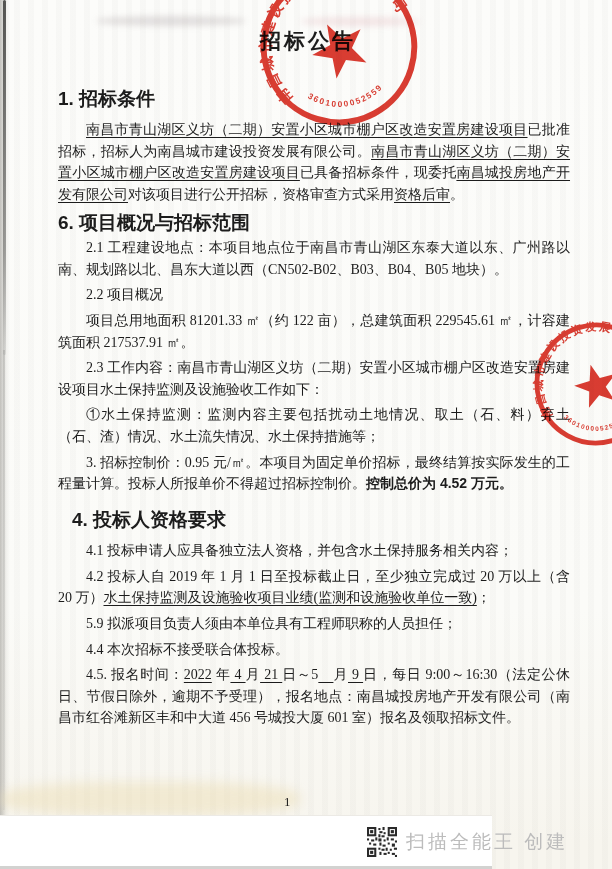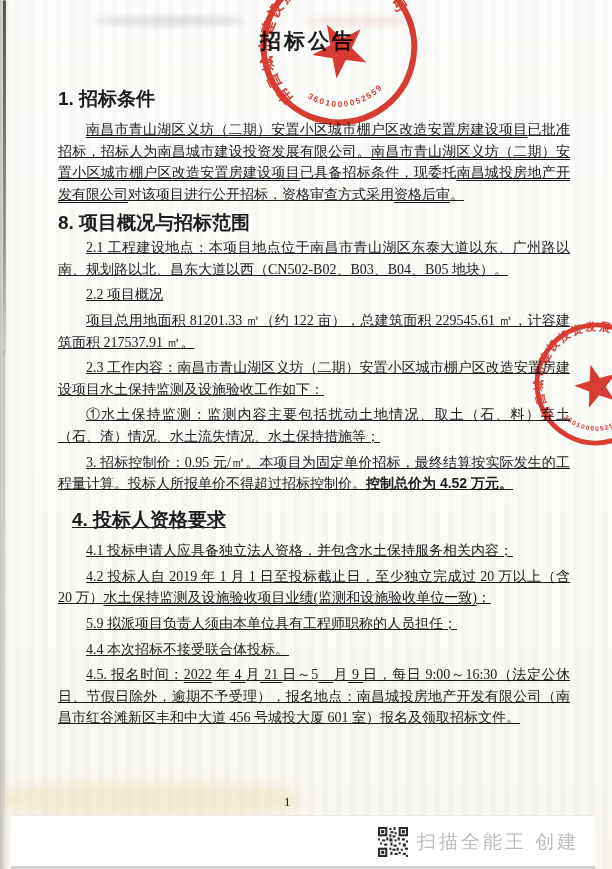--- a/index.html
+++ b/index.html
@@ -44,37 +44,37 @@
     text-align:center;font-size:21px;font-weight:bold;letter-spacing:3px;
     font-family:"Liberation Sans","DejaVu Sans",sans-serif;
     margin:0 0 0 -12px;
   }
   .heading{
     font-family:"Liberation Sans","DejaVu Sans",sans-serif;
     font-weight:bold;font-size:19px;margin:0;
   }
   .h-first{margin-top:36px;margin-bottom:10px;}
   .h-2{margin-top:6px;margin-bottom:4px;}
-  .h-4{margin-top:14px;margin-bottom:10px;padding-left:14px;text-decoration:underline;}
-  p{margin:0 0 4px 0;text-decoration:underline;}
+  .h-4{margin-top:14px;margin-bottom:10px;padding-left:14px;}
+  p{margin:0 0 4px 0;}
   .indent{text-indent:2em;}
   .u{text-decoration:underline;text-underline-offset:3px;text-decoration-thickness:1px;}
   .b{font-weight:bold;font-family:"Liberation Sans","DejaVu Sans",sans-serif;}
   .page-num{
     position:absolute;left:284px;top:794px;font-size:13px;color:#222;
   }
 
   
   .stamp{position:absolute;mix-blend-mode:multiply;opacity:0.9;pointer-events:none;}
   .stamp1{left:256px;top:-36px;width:166px;height:166px;transform:rotate(-28deg);}
   .stamp2{left:531px;top:319px;width:130px;height:130px;transform:rotate(-16deg);}
 
   
   .footer-bar{
-    position:absolute;left:11px;bottom:0;width:584px;height:54px;background:#ffffff;
+    position:absolute;left:0;bottom:0;width:492px;height:54px;background:#ffffff;
     border-top:1px solid #eceae5;
     border-bottom:3px solid #d2d2d0;
     box-sizing:border-box;
   }
   .qr{position:absolute;left:367px;top:11px;width:30px;height:30px;}
   .watermark-text{
     position:absolute;left:406px;top:13px;
     font-family:"Liberation Sans","DejaVu Sans",sans-serif;
     font-size:19px;color:#bcbcbc;letter-spacing:3px;white-space:nowrap;
   }
@@ -89,21 +89,21 @@
   <div class="scan-edge-line-low"></div>
   <div class="smudge smudge-gray"></div>
   <div class="smudge smudge-pink"></div>
   <div class="smudge smudge-warm"></div>
 
   <div class="content">
     <div class="doc-title">招标公告</div>
     <div class="heading h-first">1.  招标条件</div>
     <p class="indent"><span class="u">南昌市青山湖区义坊（二期）安置小区城市棚户区改造安置房建设项目</span><span>已批准招标，招标人为南昌城市建设投资发展有限公司。</span><span class="u">南昌市青山湖区义坊（二期）安置小区城市棚户区改造安置房建设项目</span><span>已具备招标条件，现委托</span><span class="u">南昌城投房地产开发有限公司</span><span>对该项目进行公开招标，资格审查方式采用</span><span class="u">资格后审</span><span>。</span></p>
 
-    <div class="heading h-2">8.  项目概况与招标范围</div>
+    <div class="heading h-2">6.  项目概况与招标范围</div>
     <p class="indent">2.1 工程建设地点：本项目地点位于南昌市青山湖区东泰大道以东、广州路以南、规划路以北、昌东大道以西（CN502-B02、B03、B04、B05 地块）。</p>
     <p class="indent">2.2 项目概况</p>
     <p class="indent">项目总用地面积 81201.33 ㎡（约 122 亩），总建筑面积 229545.61 ㎡，计容建筑面积 217537.91 ㎡。</p>
     <p class="indent">2.3 工作内容：南昌市青山湖区义坊（二期）安置小区城市棚户区改造安置房建设项目水土保持监测及设施验收工作如下：</p>
     <p class="indent">①水土保持监测：监测内容主要包括扰动土地情况、取土（石、料）弃土（石、渣）情况、水土流失情况、水土保持措施等；</p>
 
     <p class="indent"><span>3.  招标控制价：0.95 元/㎡。本项目为固定单价招标，最终结算按实际发生的工程量计算。投标人所报单价不得超过招标控制价。</span><span class="b">控制总价为 4.52 万元。</span></p>
 
     <div class="heading h-4">4. 投标人资格要求</div>
     <p class="indent">4.1 投标申请人应具备独立法人资格，并包含水土保持服务相关内容；</p>

